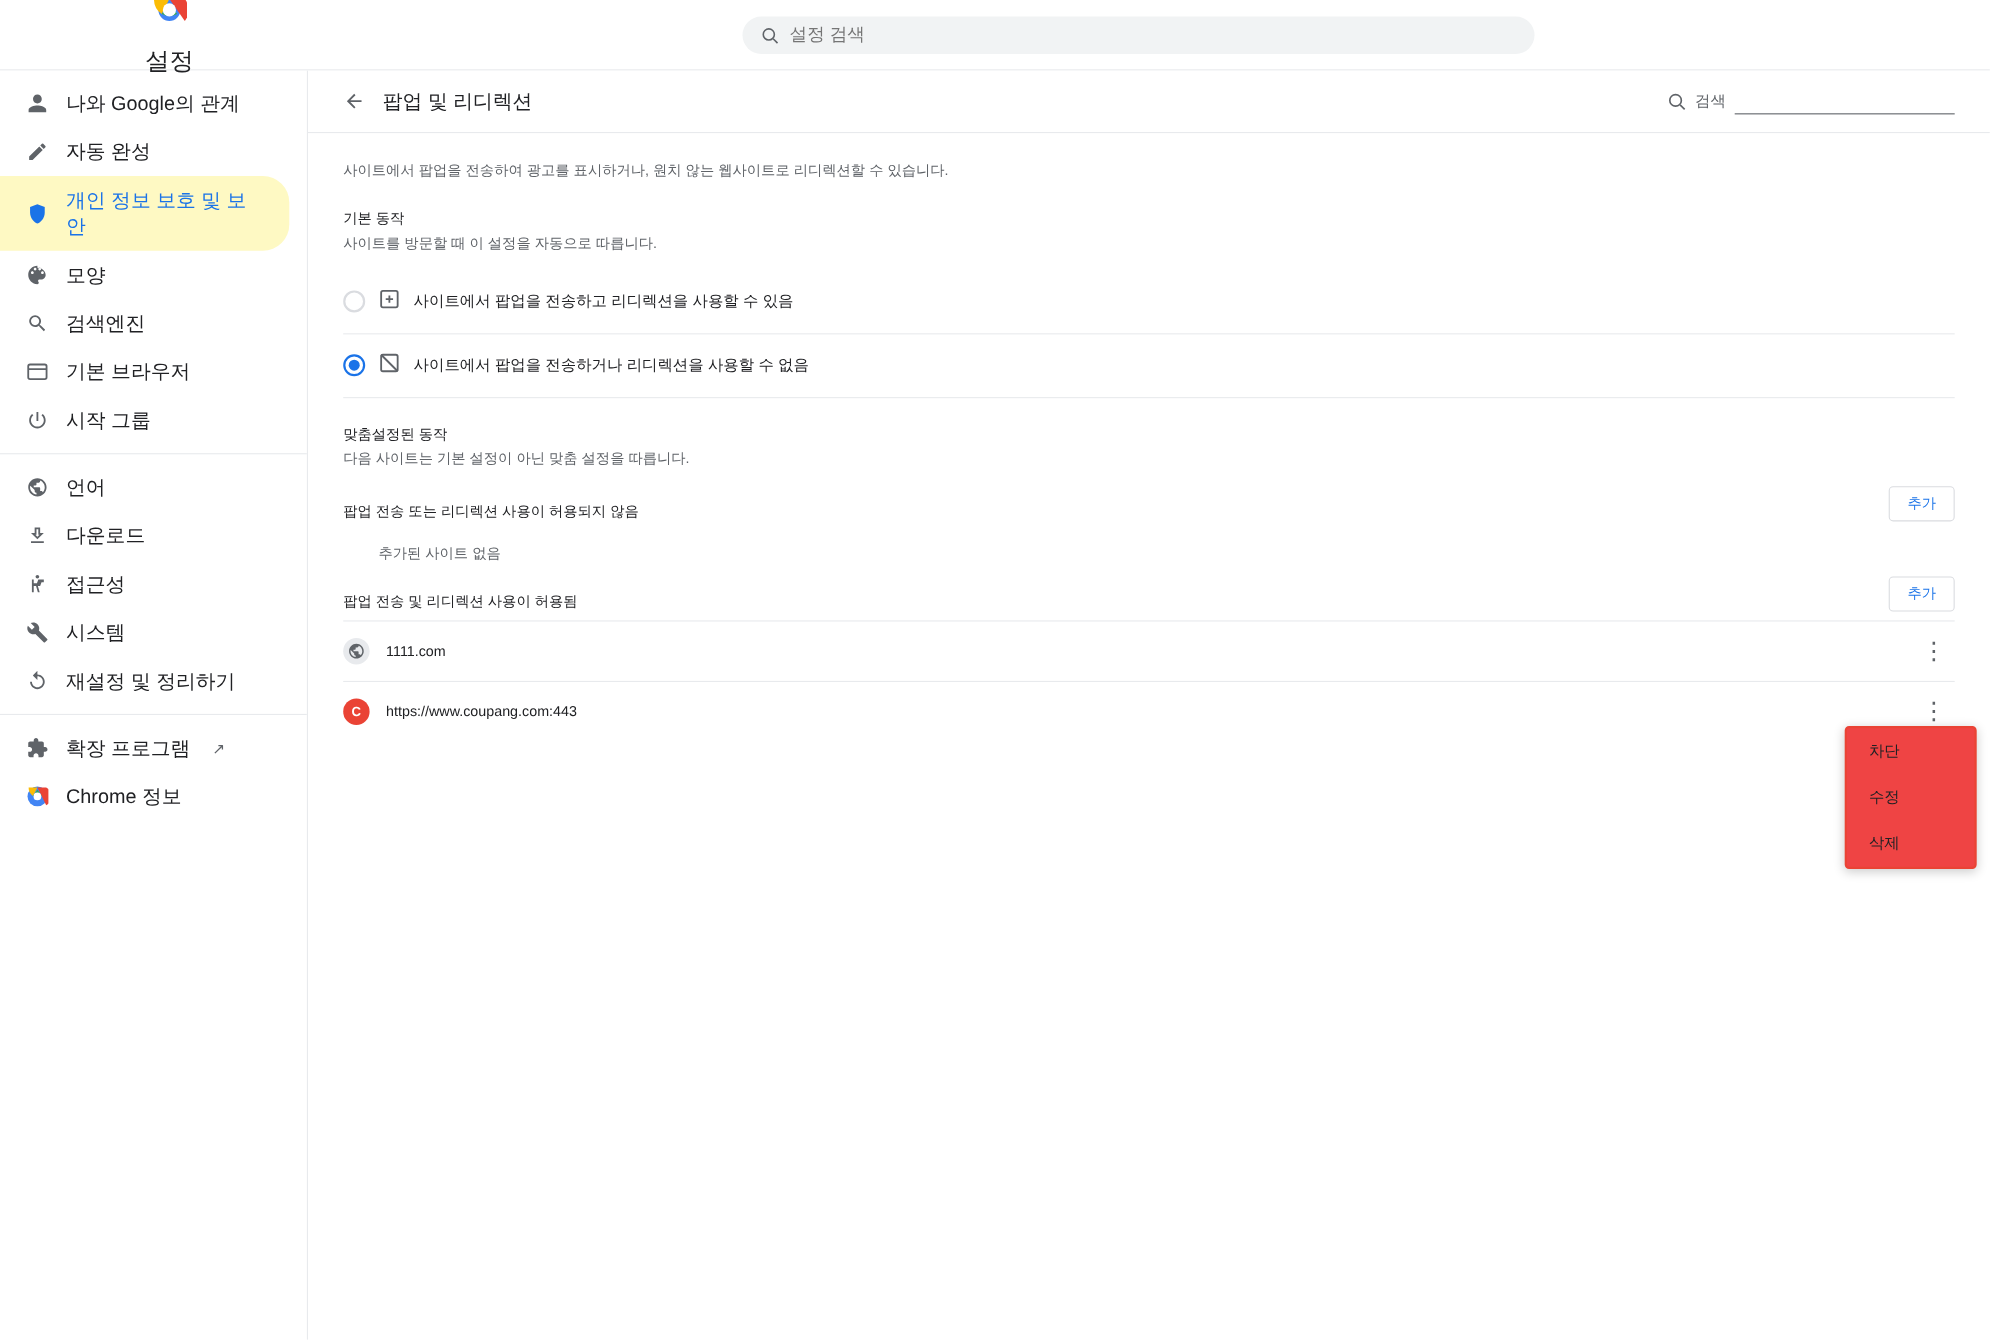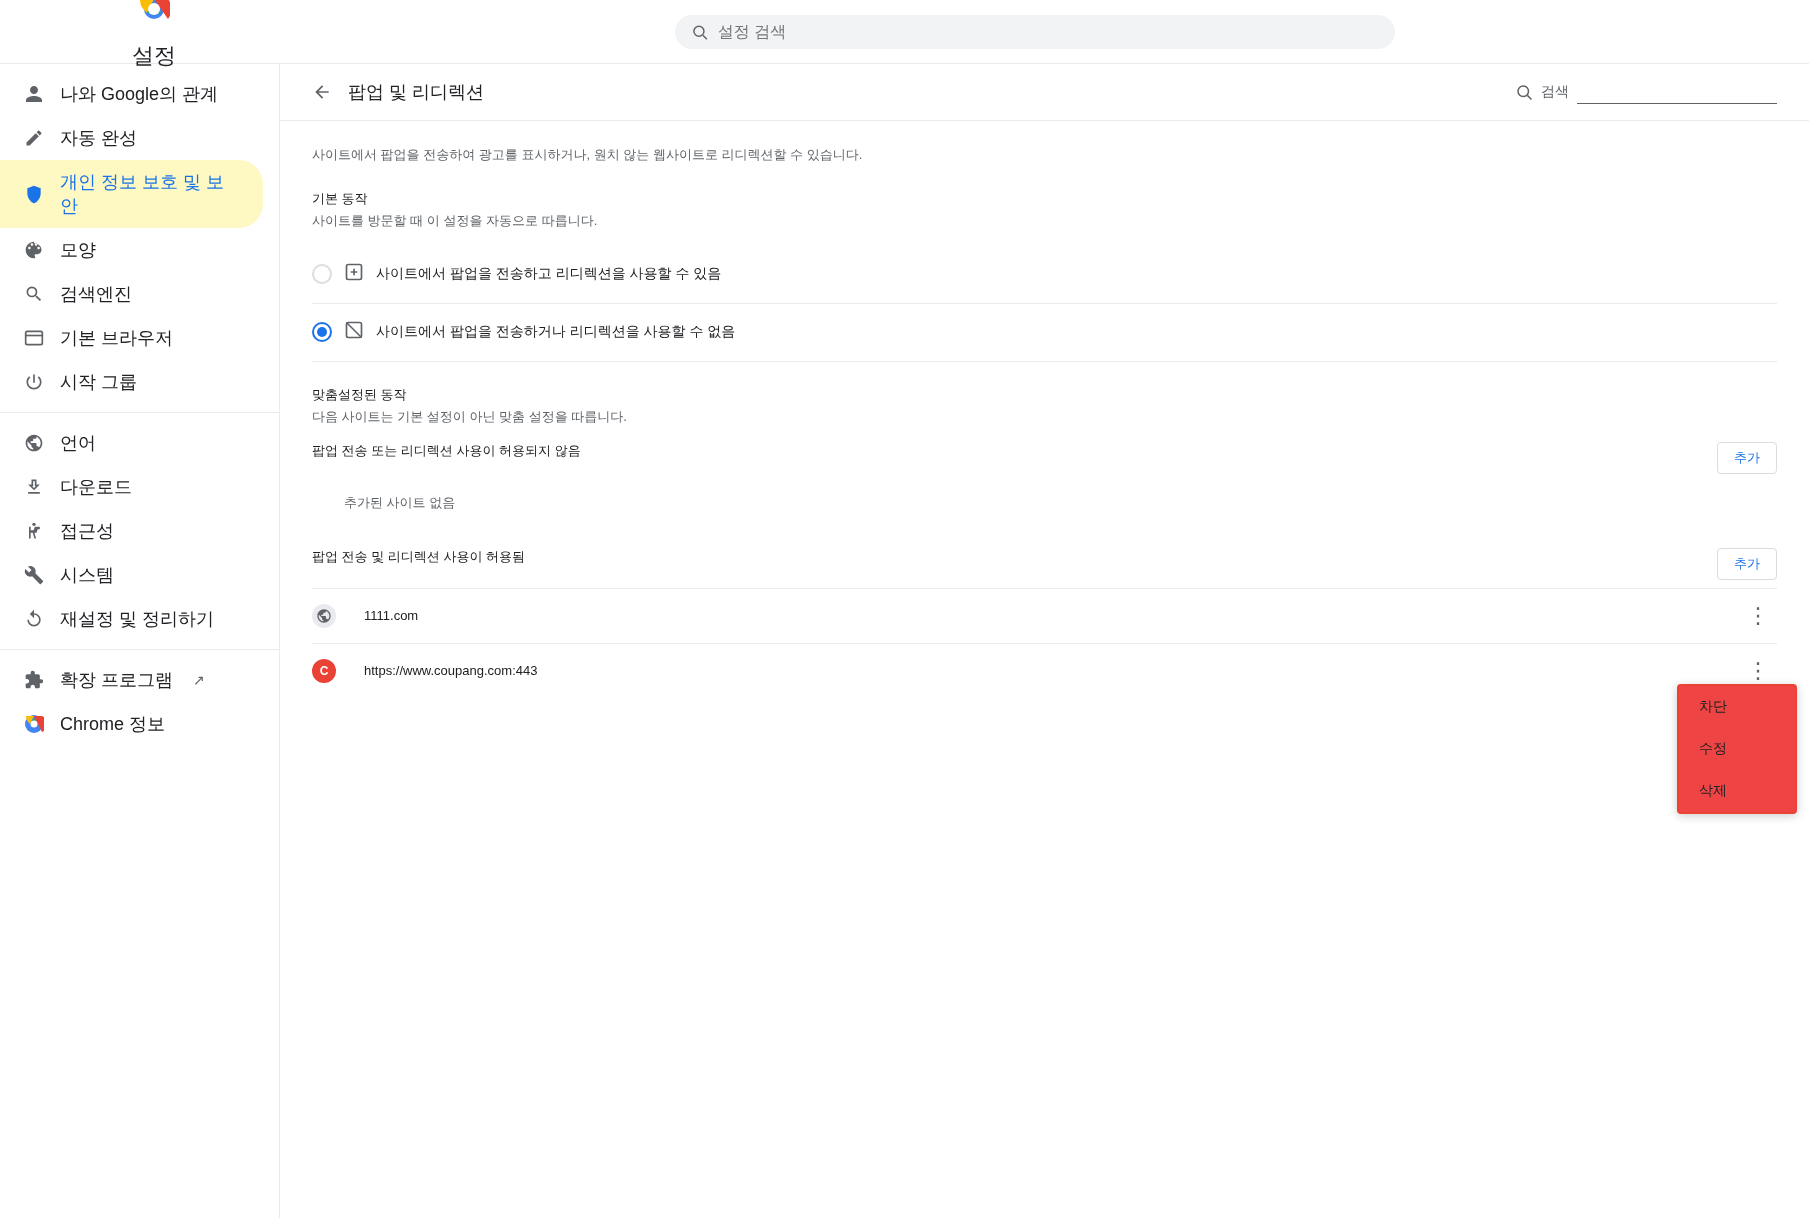--- a/index.html
+++ b/index.html
@@ -217,21 +217,21 @@
     }
     .custom-section-sub {
       font-size: 13px;
       color: #5f6368;
       margin-bottom: 16px;
     }
 
     
     .permission-row-header {
       display: flex;
-      align-items: flex-start;
+      align-items: flex-end;
       justify-content: space-between;
       margin-bottom: 8px;
     }
     .permission-row-label {
       font-size: 13px;
       color: #202124;
     }
     .add-btn {
       background: transparent;
       border: 1px solid #dadce0;
@@ -244,21 +244,21 @@
     .no-sites-msg {
       font-size: 13px;
       color: #5f6368;
       padding: 12px 0 12px 32px;
     }
 
     
     .site-row {
       display: flex;
       align-items: center;
-      gap: 28px;
+      gap: 15px;
       padding: 12px 0;
       border-top: 1px solid #e8eaed;
       position: relative;
     }
     .site-icon {
       width: 24px;
       height: 24px;
       border-radius: 50%;
       display: flex;
       align-items: center;
@@ -536,21 +536,21 @@
         <p class="custom-section-title">맞춤설정된 동작</p>
         <p class="custom-section-sub">다음 사이트는 기본 설정이 아닌 맞춤 설정을 따릅니다.</p>
 
         <div class="permission-row-header">
           <span class="permission-row-label">팝업 전송 또는 리디렉션 사용이 허용되지 않음</span>
           <button class="add-btn">추가</button>
         </div>
 
         <div class="no-sites-msg">추가된 사이트 없음</div>
 
-        <div class="permission-row-header" style="margin-top:24px;">
+        <div class="permission-row-header" style="">
           <span class="permission-row-label">팝업 전송 및 리디렉션 사용이 허용됨</span>
           <button class="add-btn">추가</button>
         </div>
 
         <div class="site-row">
           <div class="site-icon globe">
             <svg width="16" height="16" viewBox="0 0 24 24" fill="#5f6368">
                 <path d="M12 2C6.48 2 2 6.48 2 12s4.48 10 10 10 10-4.48 10-10S17.52 2 12 2zm-1 17.93c-3.95-.49-7-3.85-7-7.93 0-.62.08-1.21.21-1.79L9 15v1c0 1.1.9 2 2 2v1.93zm6.9-2.54c-.26-.81-1-1.39-1.9-1.39h-1v-3c0-.55-.45-1-1-1H8v-2h2c.55 0 1-.45 1-1V7h2c1.1 0 2-.9 2-2v-.41c2.93 1.19 5 4.06 5 7.41 0 2.08-.8 3.97-2.1 5.39z"></path>
               </svg>
           </div>

